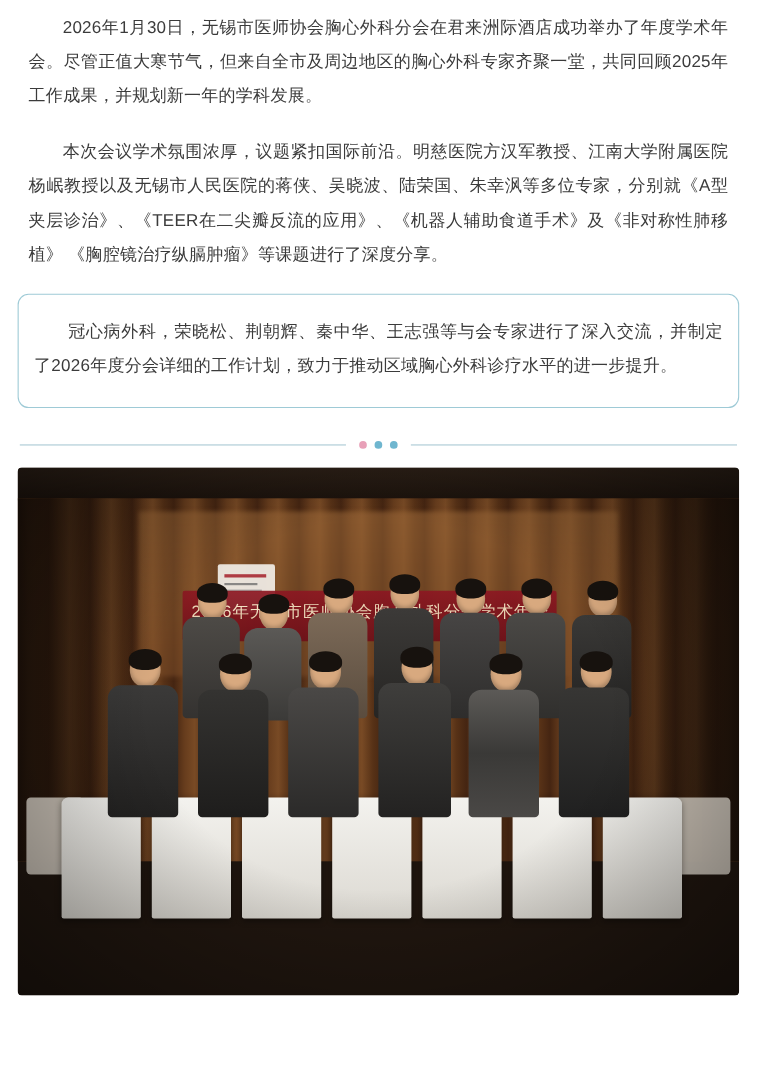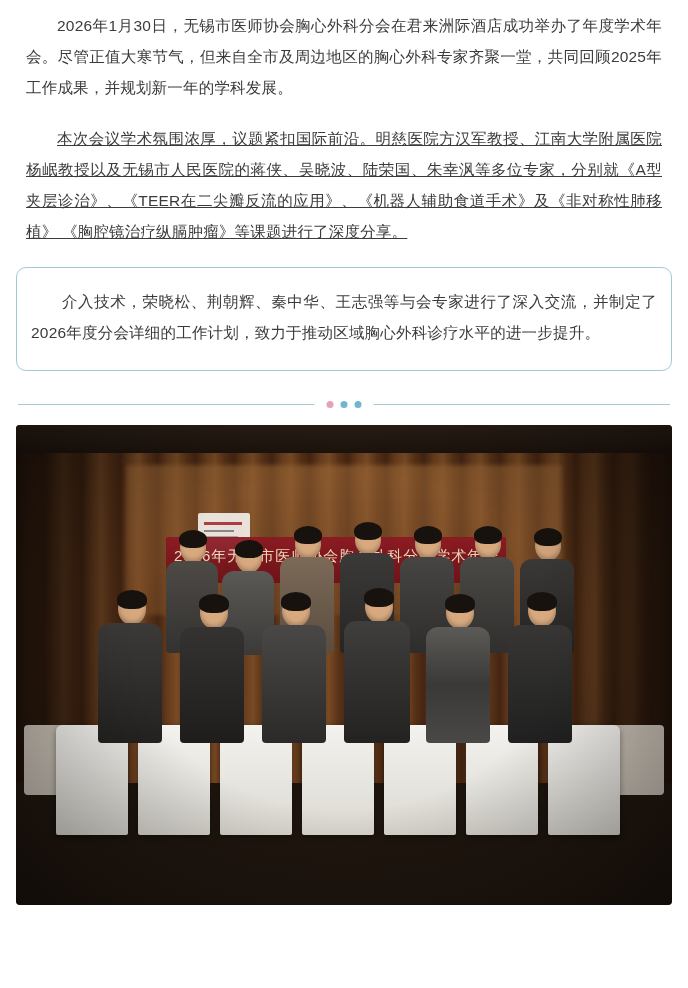--- a/index.html
+++ b/index.html
@@ -28,21 +28,21 @@
   }
   .para {
     font-size: 15.5px;
     line-height: 2.0;
     text-align: justify;
     text-indent: 2em;
     color: #3b3b3b;
     margin: 0 0 20px 0;
     letter-spacing: 0.2px;
   }
-  .para.last { margin-bottom: 20px; text-decoration: underline; }
+  .para.last { margin-bottom: 20px; }
 
   
   .block {
     position: relative;
     margin: 6px 16px 0 16px;
     border: 1px solid #9ecad6;
     border-radius: 10px;
     padding: 18px 14px 22px 14px;
     box-sizing: border-box;
   }
@@ -205,21 +205,21 @@
 <body>
 
 <div class="page">
 
   <div class="intro">
     <p class="para">2026年1月30日，无锡市医师协会胸心外科分会在君来洲际酒店成功举办了年度学术年会。尽管正值大寒节气，但来自全市及周边地区的胸心外科专家齐聚一堂，共同回顾2025年工作成果，并规划新一年的学科发展。</p>
     <p class="para last">本次会议学术氛围浓厚，议题紧扣国际前沿。明慈医院方汉军教授、江南大学附属医院杨岷教授以及无锡市人民医院的蒋侠、吴晓波、陆荣国、朱幸沨等多位专家，分别就《A型夹层诊治》、《TEER在二尖瓣反流的应用》、《机器人辅助食道手术》及《非对称性肺移植》 《胸腔镜治疗纵膈肿瘤》等课题进行了深度分享。</p>
   </div>
 
   <div class="block">
-    <p class="para">介入技术，荣晓松、荆朝辉、秦中华、王志强等与会专家进行了深入交流，并制定了2026年度分会详细的工作计划，致力于推动区域胸心外科诊疗水平的进一步提升。</p>
+    <p class="para">冠心病外科，荣晓松、荆朝辉、秦中华、王志强等与会专家进行了深入交流，并制定了2026年度分会详细的工作计划，致力于推动区域胸心外科诊疗水平的进一步提升。</p>
   </div>
 
   <div class="divider">
     <div class="line"></div>
     <div class="dots">
       <span class="dot" style="background:#e8a0b8"></span>
       <span class="dot" style="background:#6fb6cf"></span>
       <span class="dot" style="background:#6fb6cf"></span>
     </div>
   </div>

